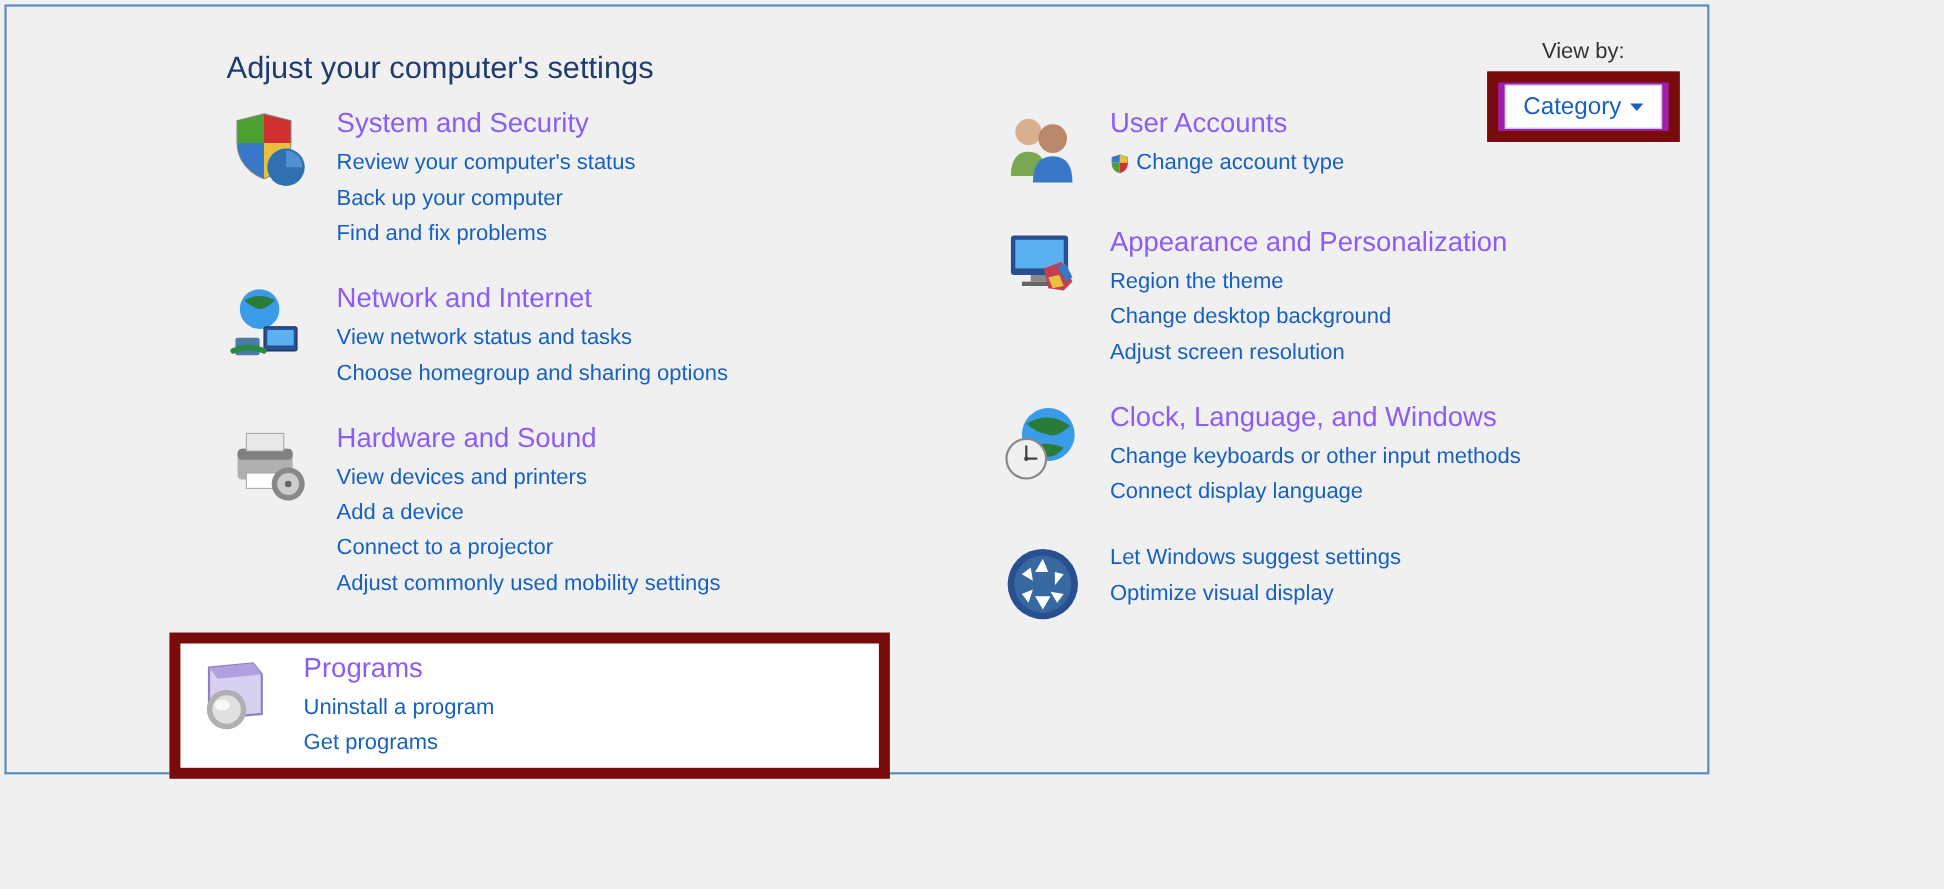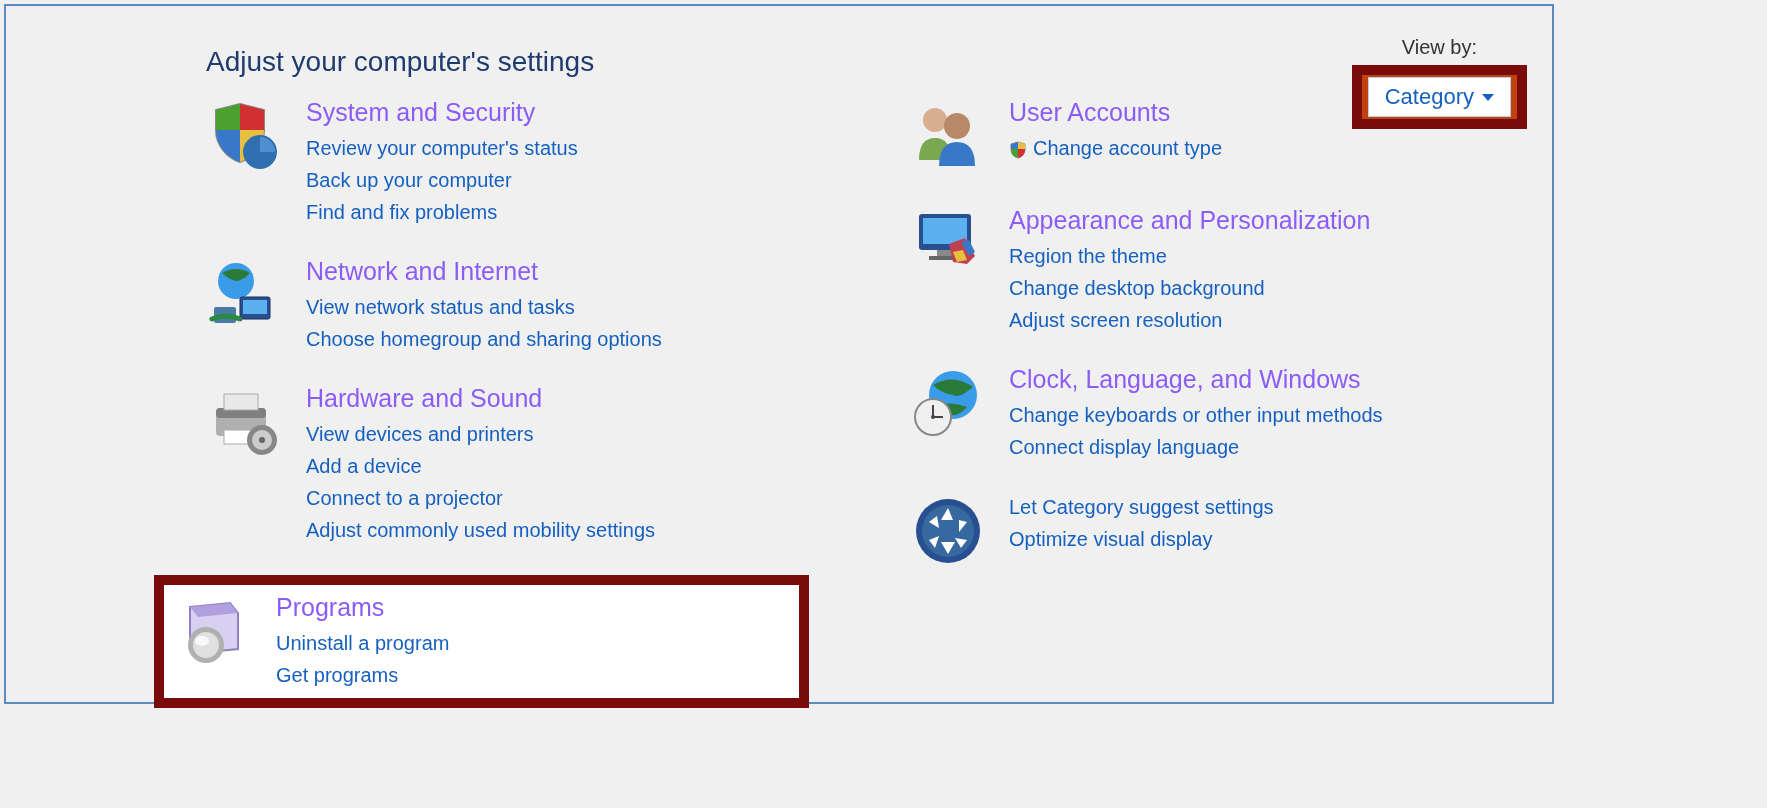--- a/index.html
+++ b/index.html
@@ -38,21 +38,21 @@
     align-items: center;
     gap: 6px;
     flex-direction: column;
   }
   .viewby-label {
     color: #333;
     font-size: 20px;
   }
   .viewby-highlight {
     border: 10px solid #7a0b0b;
-    background: #c2410c;
+    background: #a21caf;
     padding: 2px 6px;
   }
   .viewby-dropdown {
     border: 1px solid #b5cfe7;
     background: #fff;
     padding: 6px 16px;
     color: #1560c0;
     font-size: 22px;
     display: inline-flex;
     align-items: center;
@@ -291,20 +291,20 @@
               <path d="M39 16 L44 28 L32 28 Z"></path>
               <path d="M58 30 L50 40 L50 28 Z"></path>
               <path d="M58 48 L46 46 L52 56 Z"></path>
               <path d="M39 62 L32 50 L46 50 Z"></path>
               <path d="M20 48 L30 44 L26 56 Z"></path>
               <path d="M20 30 L30 36 L28 24 Z"></path>
             </g>
           </svg>
         </div>
         <div class="cat-body">
-          <div class="cat-link">Let Category suggest settings</div>
+          <div class="cat-link">Let Windows suggest settings</div>
           <div class="cat-link">Optimize visual display</div>
         </div>
       </div>
 
     </div>
   </div>
 </div>
 
 </body></html>

